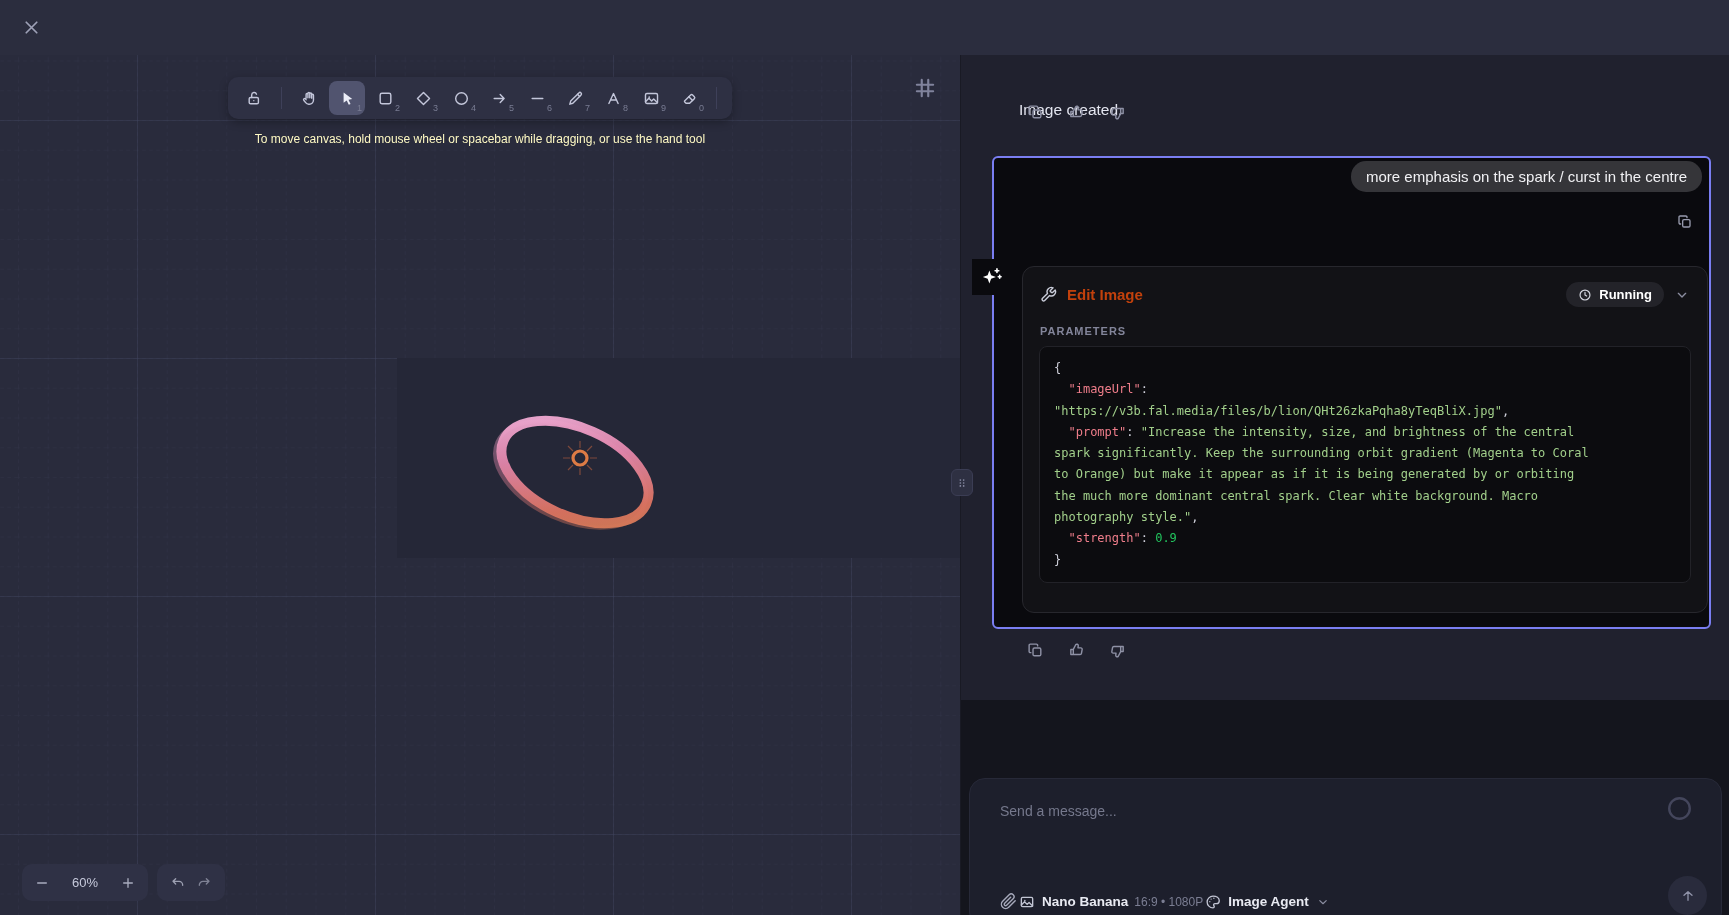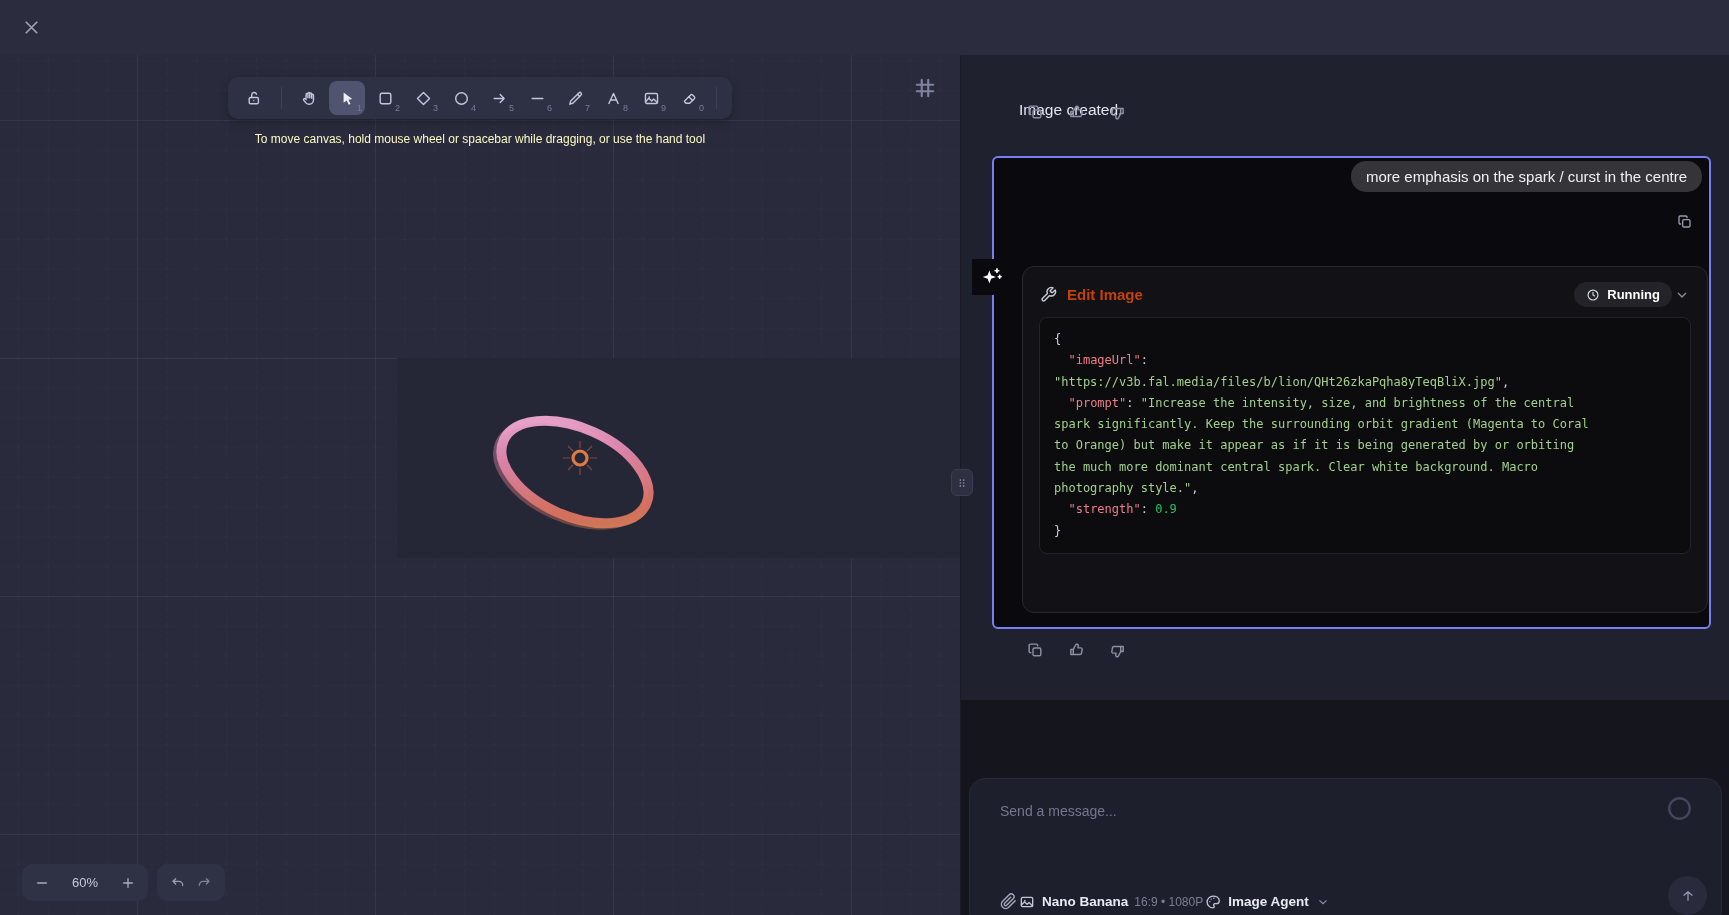--- a/index.html
+++ b/index.html
@@ -58,21 +58,21 @@
   .bubble-copy { position:absolute; right:16px; top:56px; width:16px; height:16px; color:#989bae; cursor:pointer; }
   .sparkle-badge { position:absolute; left:-22px; top:101px; width:38px; height:36px; background:#0a0a0e;
                    display:flex; align-items:center; justify-content:center; color:#ffffff; }
   .sparkle-badge .sb-ic { width:26px; height:26px; }
 
   .edit-card { position:absolute; left:28px; top:108px; width:686px; height:347px;
                background:#121216; border:1px solid #27272d; border-radius:12px; }
   .card-header { display:flex; align-items:center; gap:10px; padding:15px 17px 10px 17px; }
   .wrench-ic { width:17px; height:17px; color:#c9ccd9; }
   .card-title { font-size:15px; font-weight:700; color:#c2410c; }
-  .header-right { margin-left:auto; display:flex; align-items:center; gap:2px; }
+  .header-right { margin-left:auto; display:flex; align-items:center; gap:10px; }
   .status-pill { display:flex; align-items:center; gap:7px; background:#232329; border-radius:999px;
                  padding:5px 12px; font-size:13px; font-weight:700; color:#ffffff; cursor:pointer; }
   .clock-ic { width:14px; height:14px; color:#d5d7e0; }
   .card-chevron { width:16px; height:16px; color:#8b8da0; cursor:pointer; }
   .params-label { margin:8px 17px 9px 17px; font-size:11px; font-weight:600; letter-spacing:1px; color:#83859a; }
   .code-box { margin:0 16px; background:#0c0c0f; border:1px solid #222228; border-radius:8px;
               padding:11px 14px; font-family:"DejaVu Sans Mono", monospace; font-size:12px; line-height:21.3px; }
   .code-line { white-space:pre; }
   .tok-k { color:#f07e8b; } .tok-s { color:#a2d08b; } .tok-n { color:#22c55e; } .tok-p { color:#cfd0da; }
 
@@ -344,20 +344,21 @@
               </span>
             <span>Running</span>
           </span>
           <span class="card-chevron">
               <svg class="ic" viewBox="0 0 24 24">
                 <path d="M6.5 9.5l5.5 5.5 5.5-5.5"></path>
               </svg>
             </span>
         </span>
       </div>
+      <div class="params-label">PARAMETERS</div>
       <div class="code-box" id="code-box">
           <div class="code-line"><span class="tok-p">{</span></div>
           <div class="code-line"><span class="tok-p">  </span><span class="tok-k">"imageUrl"</span><span class="tok-p">:</span></div>
           <div class="code-line"><span class="tok-s">"https://v3b.fal.media/files/b/lion/QHt26zkaPqha8yTeqBliX.jpg"</span><span class="tok-p">,</span></div>
           <div class="code-line"><span class="tok-p">  </span><span class="tok-k">"prompt"</span><span class="tok-p">: </span><span class="tok-s">"Increase the intensity, size, and brightness of the central</span></div>
           <div class="code-line"><span class="tok-s">spark significantly. Keep the surrounding orbit gradient (Magenta to Coral</span></div>
           <div class="code-line"><span class="tok-s">to Orange) but make it appear as if it is being generated by or orbiting</span></div>
           <div class="code-line"><span class="tok-s">the much more dominant central spark. Clear white background. Macro</span></div>
           <div class="code-line"><span class="tok-s">photography style."</span><span class="tok-p">,</span></div>
           <div class="code-line"><span class="tok-p">  </span><span class="tok-k">"strength"</span><span class="tok-p">: </span><span class="tok-n">0.9</span></div>

